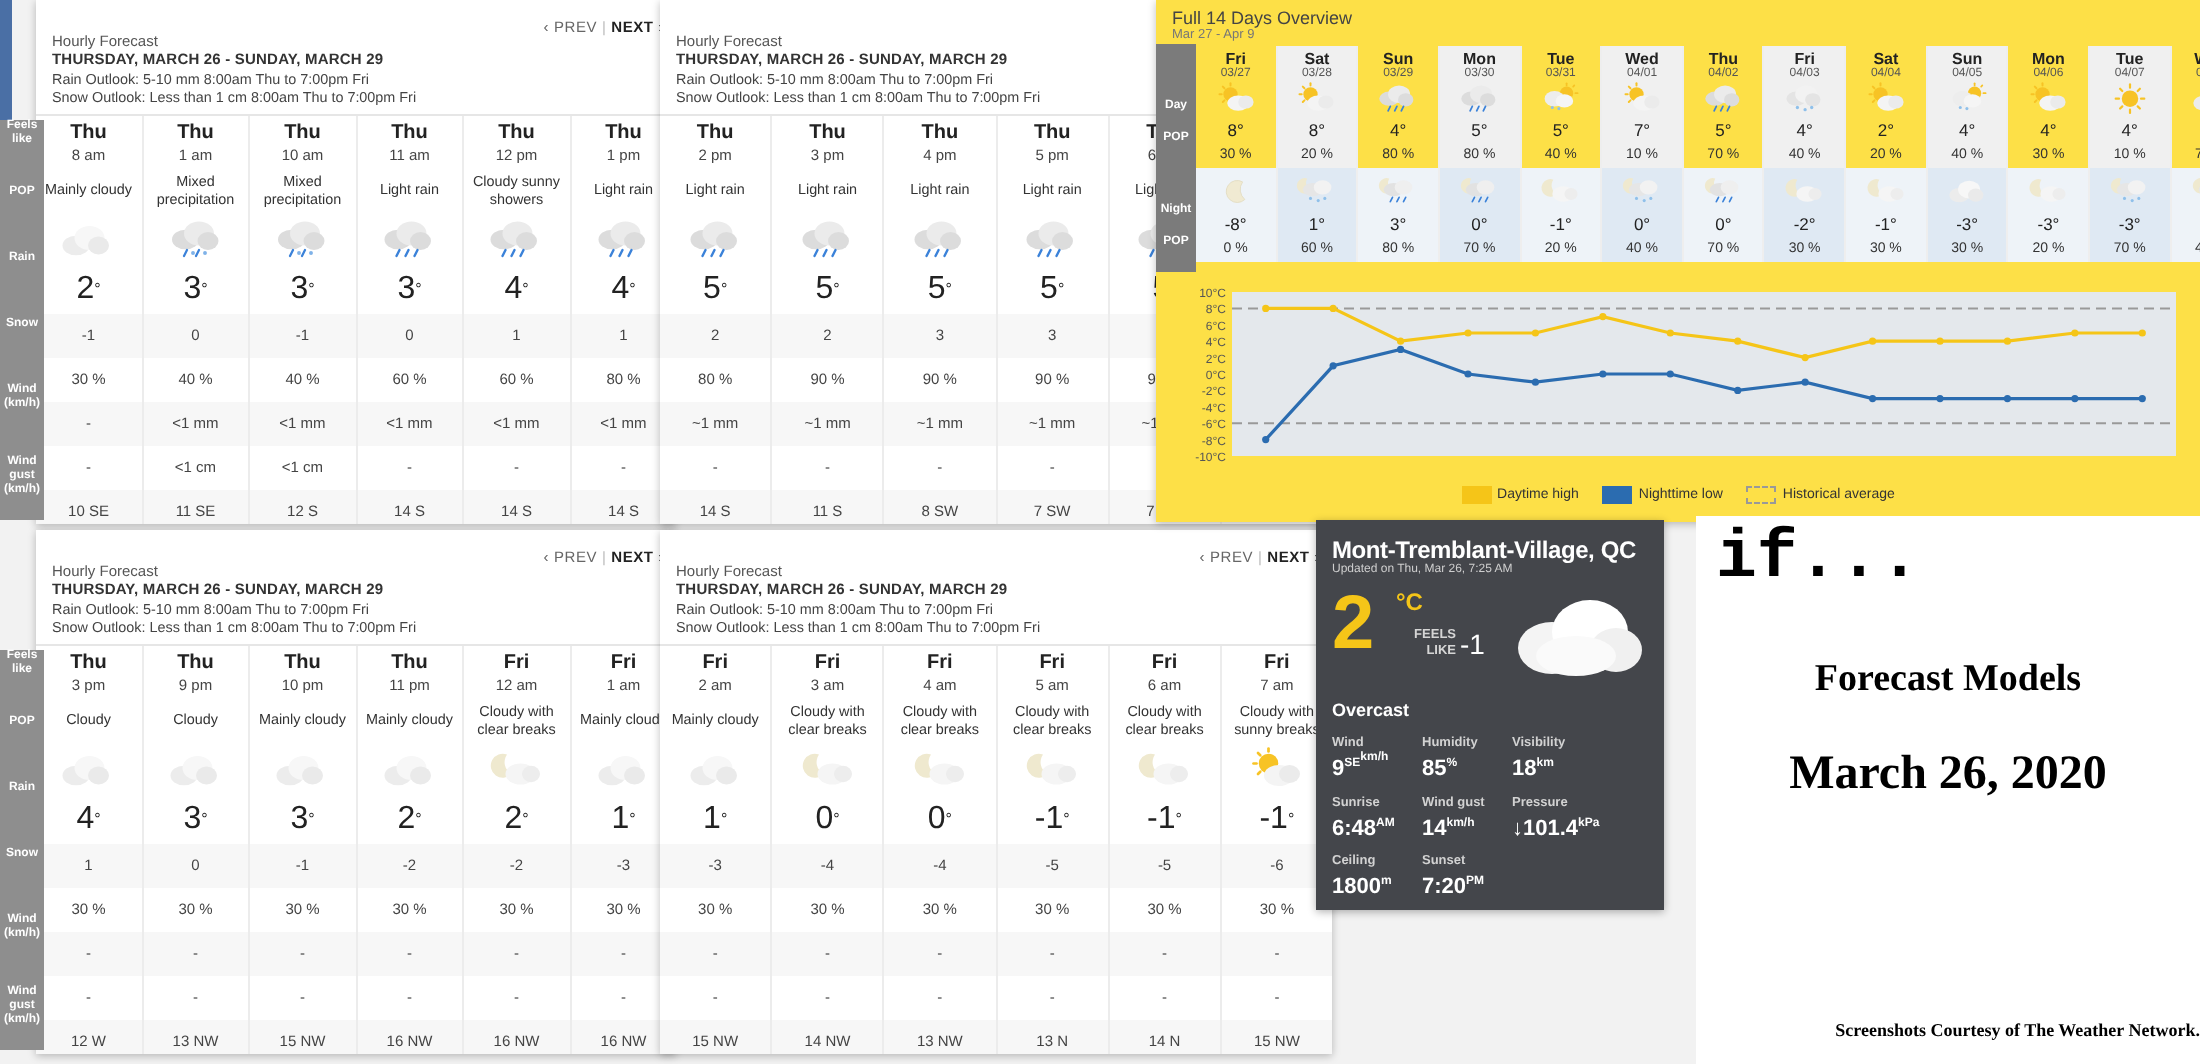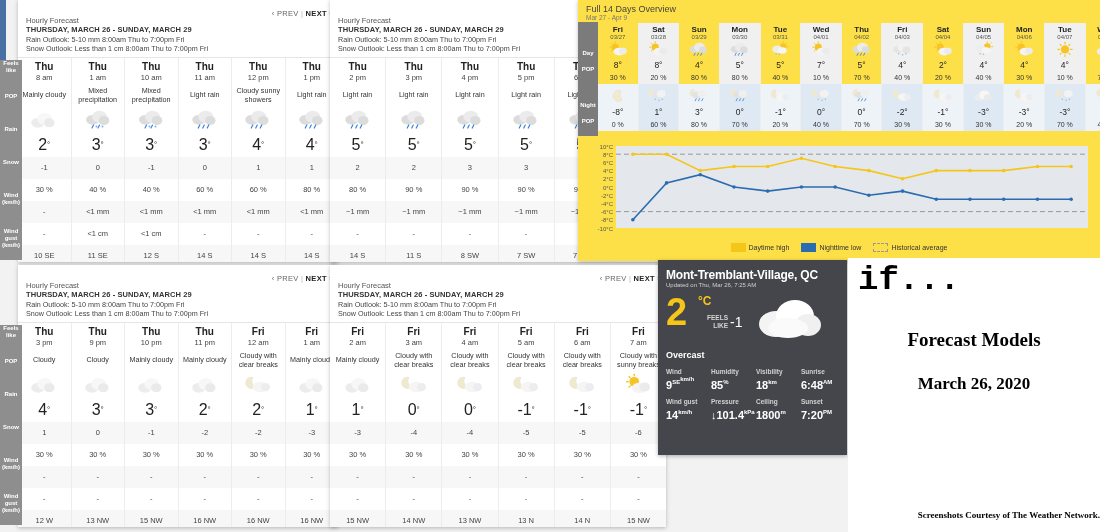--- a/index.html
+++ b/index.html
@@ -93,21 +93,21 @@
   .chartwrap { position: absolute; left: 8px; top: 140px; width: 506px; height: 100px; }
   .chart-legend {
     position: absolute; left: 8px; top: 243px; width: 506px;
     text-align: center; font-size: 7px; color: #333;
   }
   .lg { display: inline-flex; align-items: center; margin: 0 6px; }
   .sw { width: 15px; height: 9px; display: inline-block; margin-right: 3px; }
 
   
   #current {
-    position: absolute; left: 658px; top: 260px; width: 189px; height: 195px;
+    position: absolute; left: 658px; top: 260px; width: 174px; height: 195px;
     background: #44464b; color: #fff;
     box-shadow: 0 1px 4px rgba(0,0,0,.3);
   }
   .cc-city { font-size: 12px; font-weight: bold; padding: 8px 0 0 8px; letter-spacing: -.2px; }
   .cc-upd { font-size: 6px; color: #cfcfcf; padding-left: 8px; }
   .cc-mid { position: relative; height: 62px; }
   .cc-temp { position: absolute; left: 8px; top: 5px; font-size: 38px; color: #f5c518; font-weight: bold; line-height: 38px; }
   .cc-unit { position: absolute; left: 40px; top: 6px; font-size: 12px; color: #f5c518; font-weight: bold;}
   .cc-fl { position: absolute; left: 44px; top: 26px; font-size: 6.5px; color: #d5d5d5; font-weight: bold; text-align: right; line-height: 7.5px; width: 26px;}
   .cc-flv { position: absolute; left: 72px; top: 26px; font-size: 14px; color: #fff; }
@@ -120,21 +120,21 @@
   .st-v sup { font-size: 6px; font-weight: bold; }
   .st-v .un2 { font-size: 6px; display: inline-block; line-height: 6px; vertical-align: top; }
 
   
   #slide {
     position: absolute; left: 848px; top: 258px; width: 252px; height: 274px;
     background: #fff; font-family: "Liberation Serif", serif; color: #000;
   }
   .sl-if { font-size: 34px; font-weight: bold; padding: 4px 0 0 10px; line-height: 36px; font-family: Liberation Mono, monospace;}
   .sl-h { text-align: center; font-size: 19px; font-weight: bold; line-height: 24px; margin-top: 30px;}
-  .sl-d { text-align: center; font-size: 17px; font-weight: bold; margin-top: 22px; }
+  .sl-d { text-align: center; font-size: 24px; font-weight: bold; margin-top: 22px; }
   .sl-c { text-align: right; font-size: 9px; font-weight: bold; position: absolute; bottom: 12px; width: 100%; }
   .bluebar { position:absolute; left:0; top:0; width:6px; height:258px; background:#4a6fa5; }
 </style>
 </head>
 <body>
 
 <div id="root">
 
   <div class="bluebar"></div>
 

